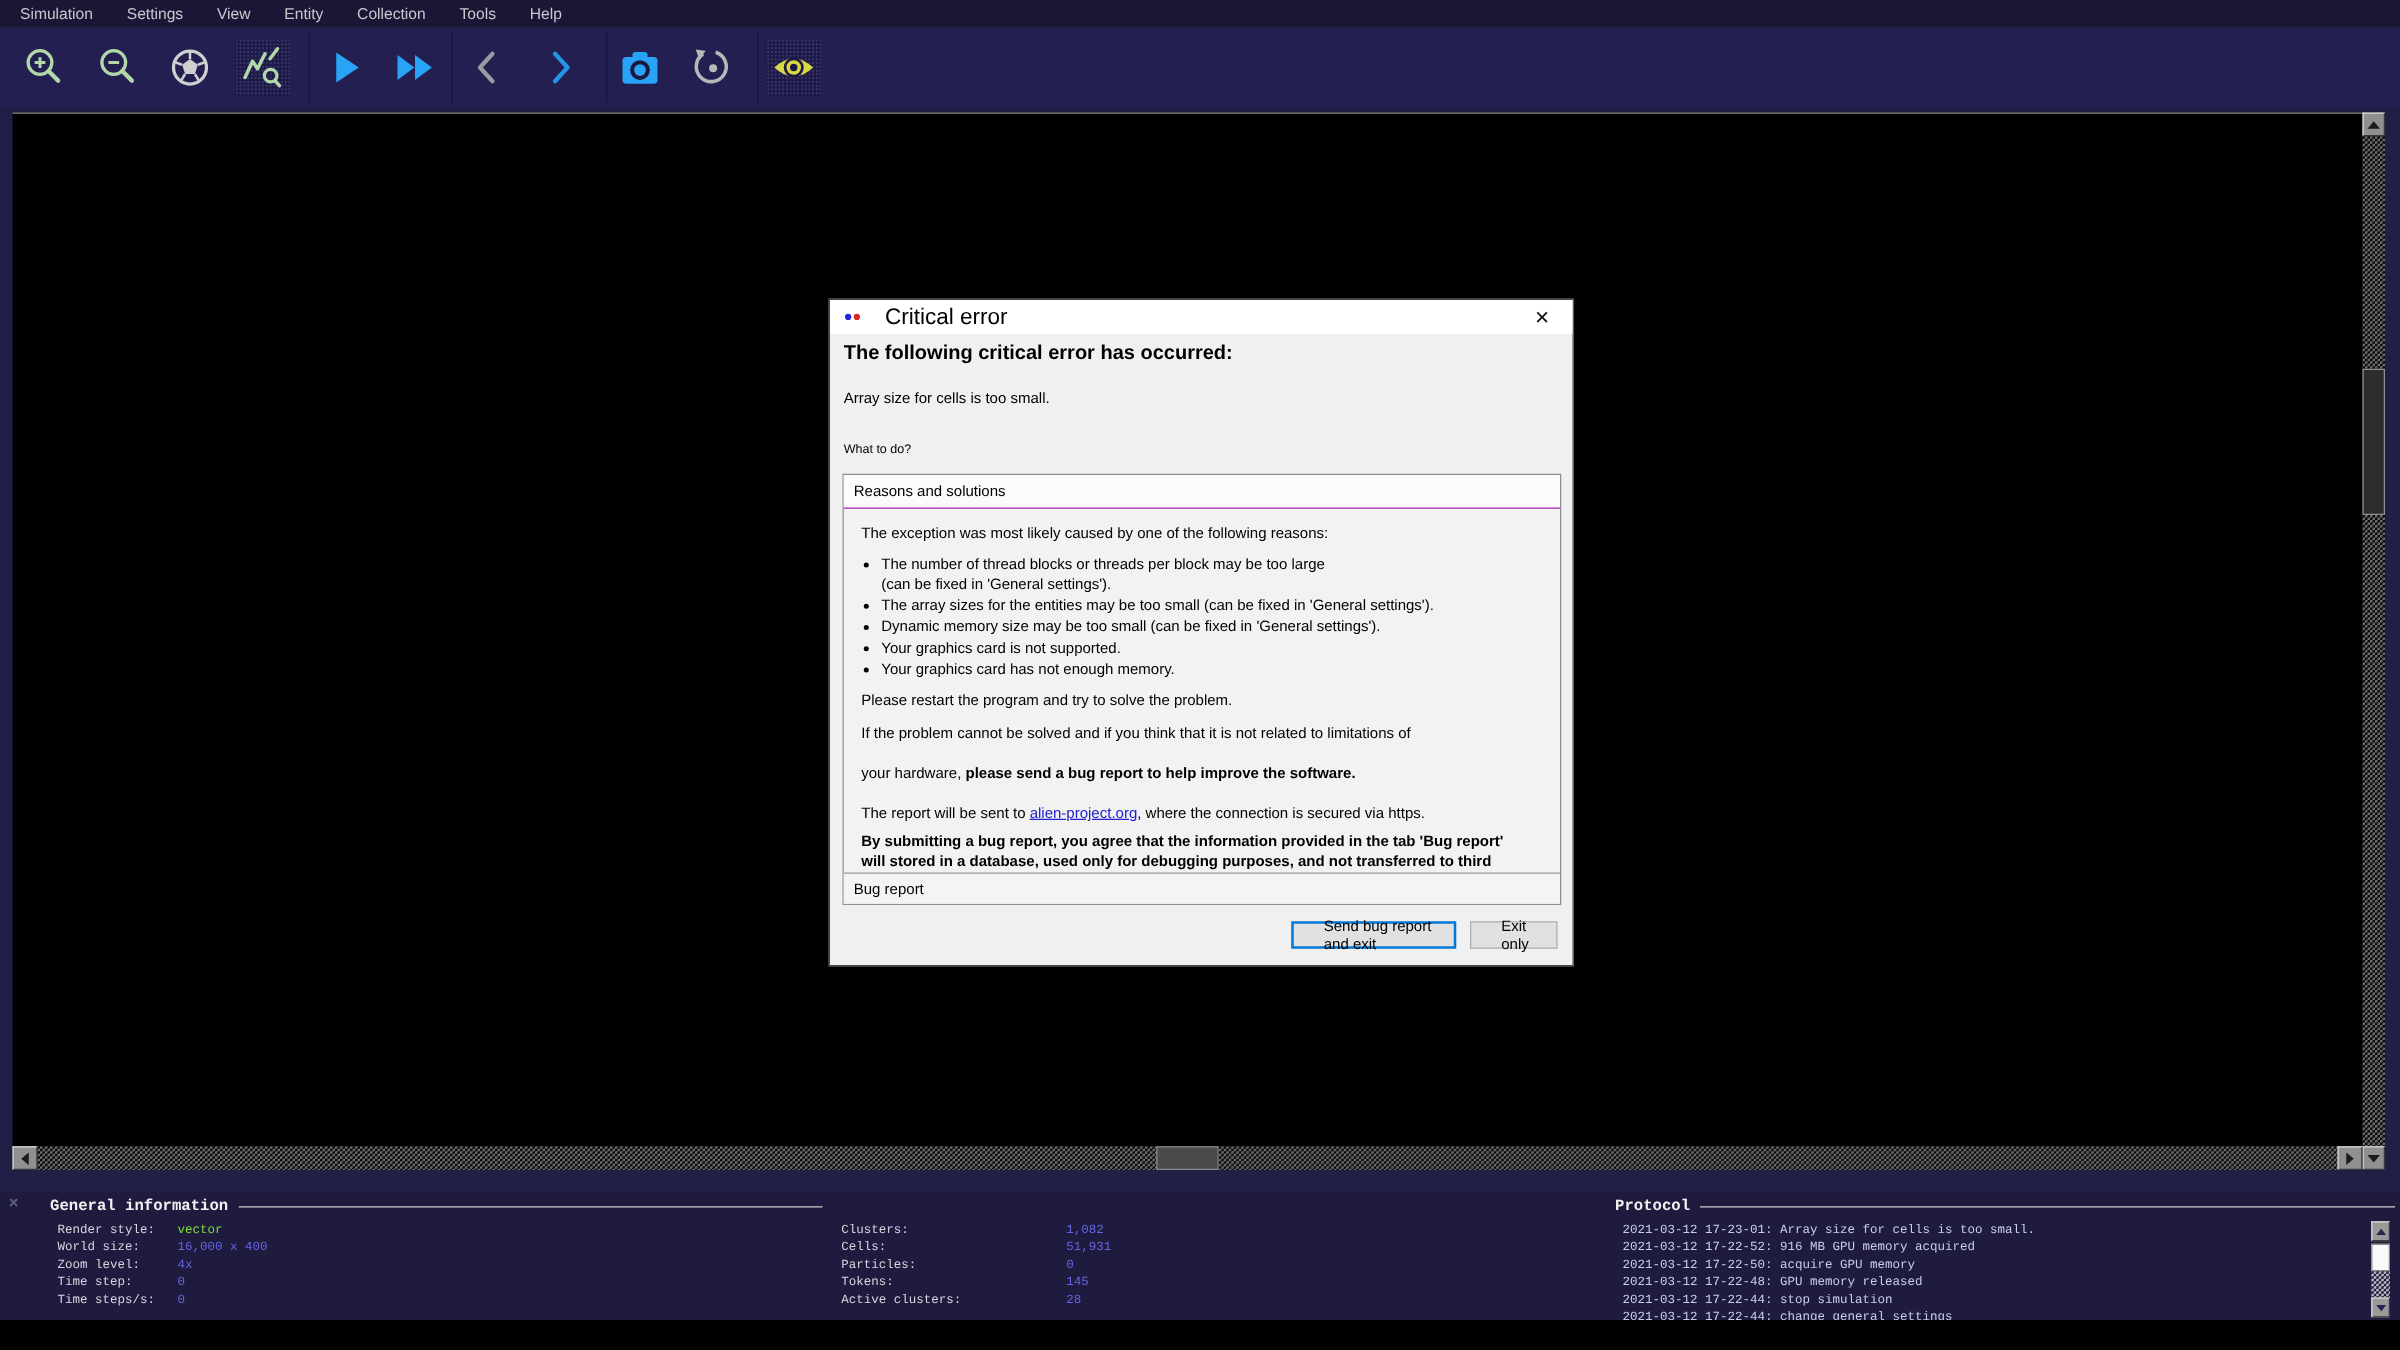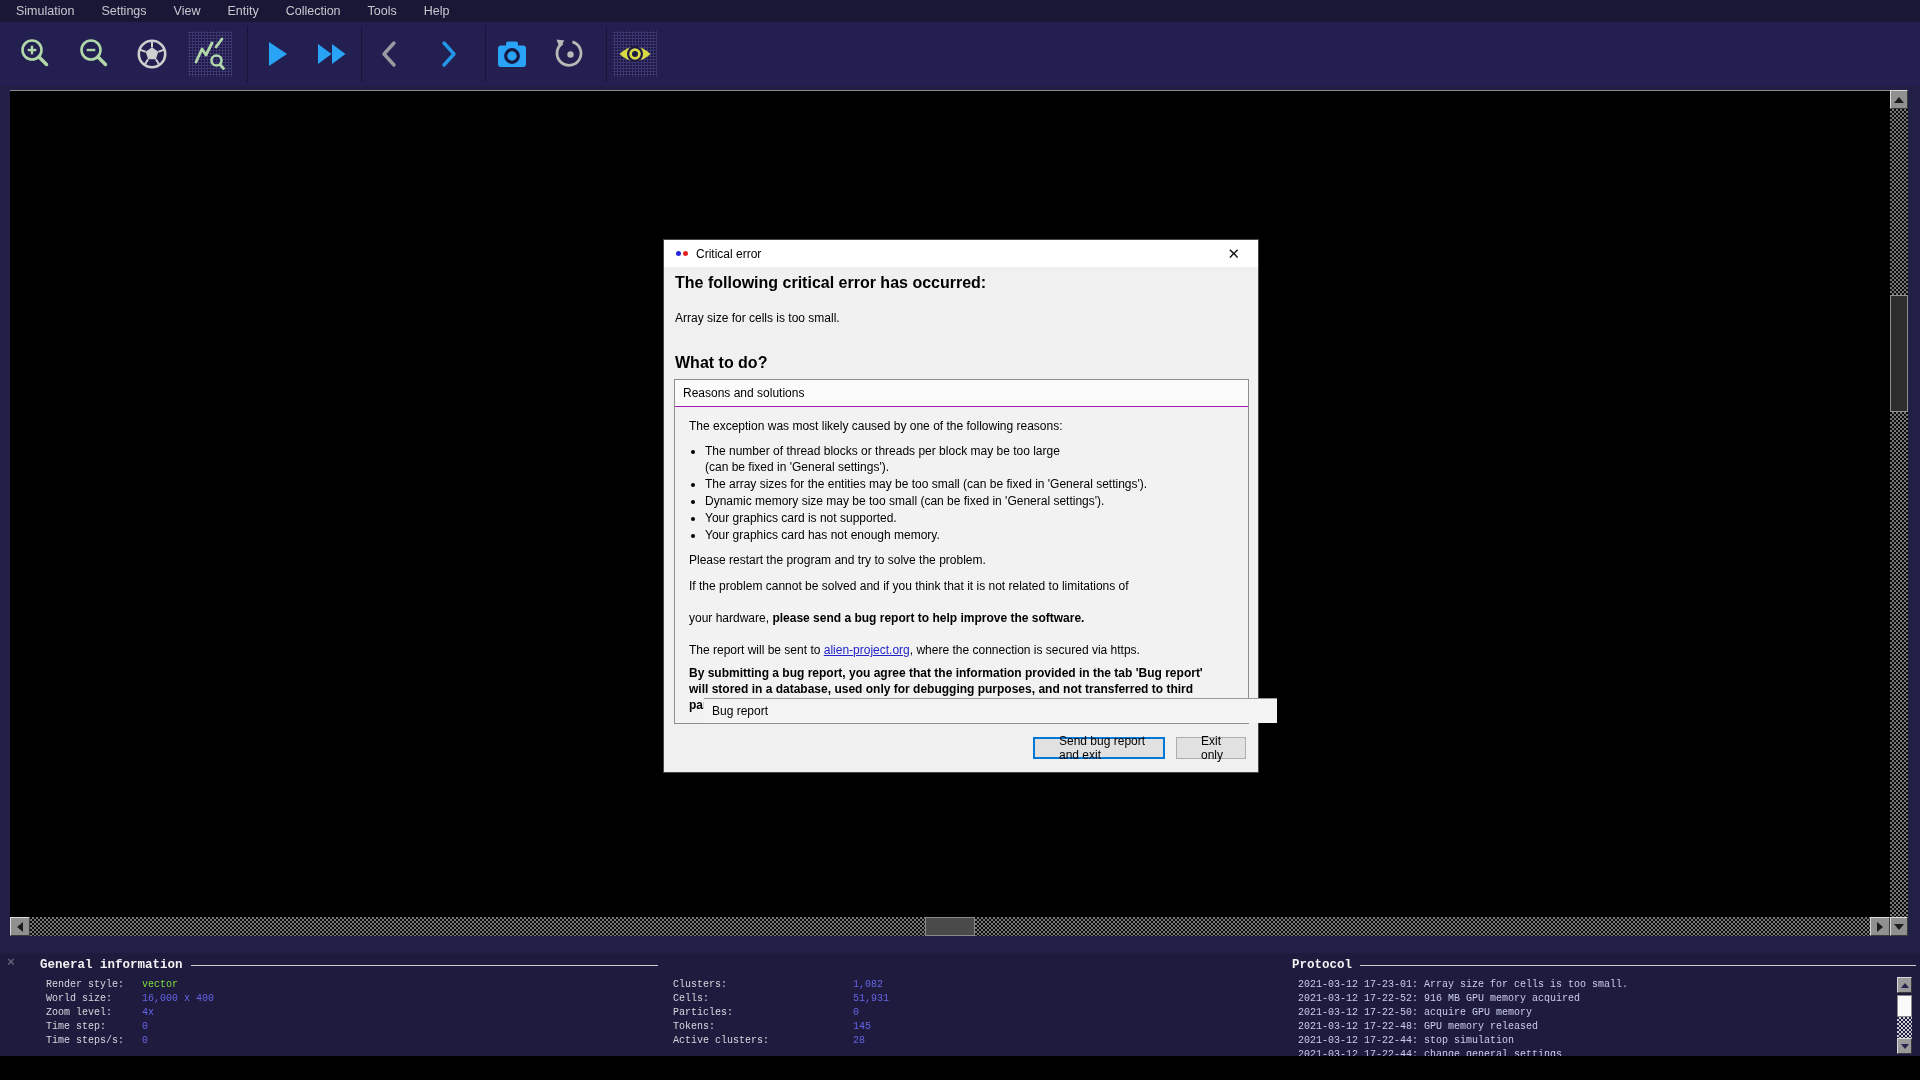--- a/index.html
+++ b/index.html
@@ -40,30 +40,30 @@
   .tri-right{width:0;height:0;border-top:5px solid transparent;border-bottom:5px solid transparent;border-left:6px solid #1c1c1c;}
   .tri-up.s{border-left-width:4px;border-right-width:4px;border-bottom-width:5px;border-bottom-color:#26234c;}
   .tri-down.s{border-left-width:4px;border-right-width:4px;border-top-width:5px;border-top-color:#26234c;}
   
   .dialog{position:absolute;left:663px;top:239px;width:596px;height:534px;background:#f0f0f0;
     border:1px solid #474747;box-sizing:border-box;color:#000;}
   .dlg-title{position:absolute;left:0;top:0;width:100%;height:27px;background:#fff;display:flex;align-items:center;}
   .dlg-dots{margin-left:12px;display:flex;gap:2px;}
   .dot{width:5px;height:5px;border-radius:50%;}
   .dot.b{background:#2323dd;} .dot.r{background:#dd2323;}
-  .dlg-title-text{margin-left:8px;font-size:12px;}
+  .dlg-title-text{margin-left:20px;font-size:18px;}
   .dlg-close{position:absolute;right:12px;top:3px;font-size:15px;color:#111;cursor:default;padding:2px 6px;}
   .dlg-h1{position:absolute;left:11px;top:34px;font-size:16px;font-weight:bold;}
   .dlg-msg{position:absolute;left:11px;top:71px;font-size:12px;}
-  .dlg-h2{position:absolute;left:11px;top:114px;font-size:16px;font-weight:bold;}
+  .dlg-h2{position:absolute;left:11px;top:114px;font-size:10px;font-weight:normal;}
   .groupbox{position:absolute;left:10px;top:139px;width:575px;height:345px;border:1px solid #8f8f8f;
     background:#f2f2f2;box-sizing:border-box;}
   .gb-tab-top{height:26px;line-height:26px;padding-left:8px;background:#fbfbfb;border-bottom:1px solid #a21caf;font-size:12px;}
   .gb-tab-bottom{position:absolute;left:0;bottom:0;width:100%;height:25px;line-height:25px;padding-left:8px;
-    border-top:1px solid #9a9a9a;font-size:12px;background:#f4f4f4;box-sizing:border-box;margin-left:29px;}
+    border-top:1px solid #9a9a9a;font-size:12px;background:#f4f4f4;box-sizing:border-box;}
   .gb-body{padding:11px 14px 0 14px;font-size:12px;line-height:16px;}
   .gb-body ul{margin:9px 0 9px 16px;padding:0;}
   .gb-body li{margin:0 0 1px 0;white-space:pre-line;}
   .gb-body p{margin:0 0 0 0;white-space:pre-line;}
   .sp{height:10px;}
   a.bug-link{color:#2222cc;text-decoration:underline;cursor:pointer;}
   .btn{position:absolute;height:22px;background:#e1e1e1;font-size:12px;font-family:"Liberation Sans",sans-serif;
     display:flex;align-items:center;justify-content:center;box-sizing:border-box;cursor:default;padding-left:24px;}
   .btn-send{left:369px;top:497px;width:132px;border:2px solid #0078d7;}
   .btn-exit{left:512px;top:497px;width:70px;border:1px solid #adadad;}

